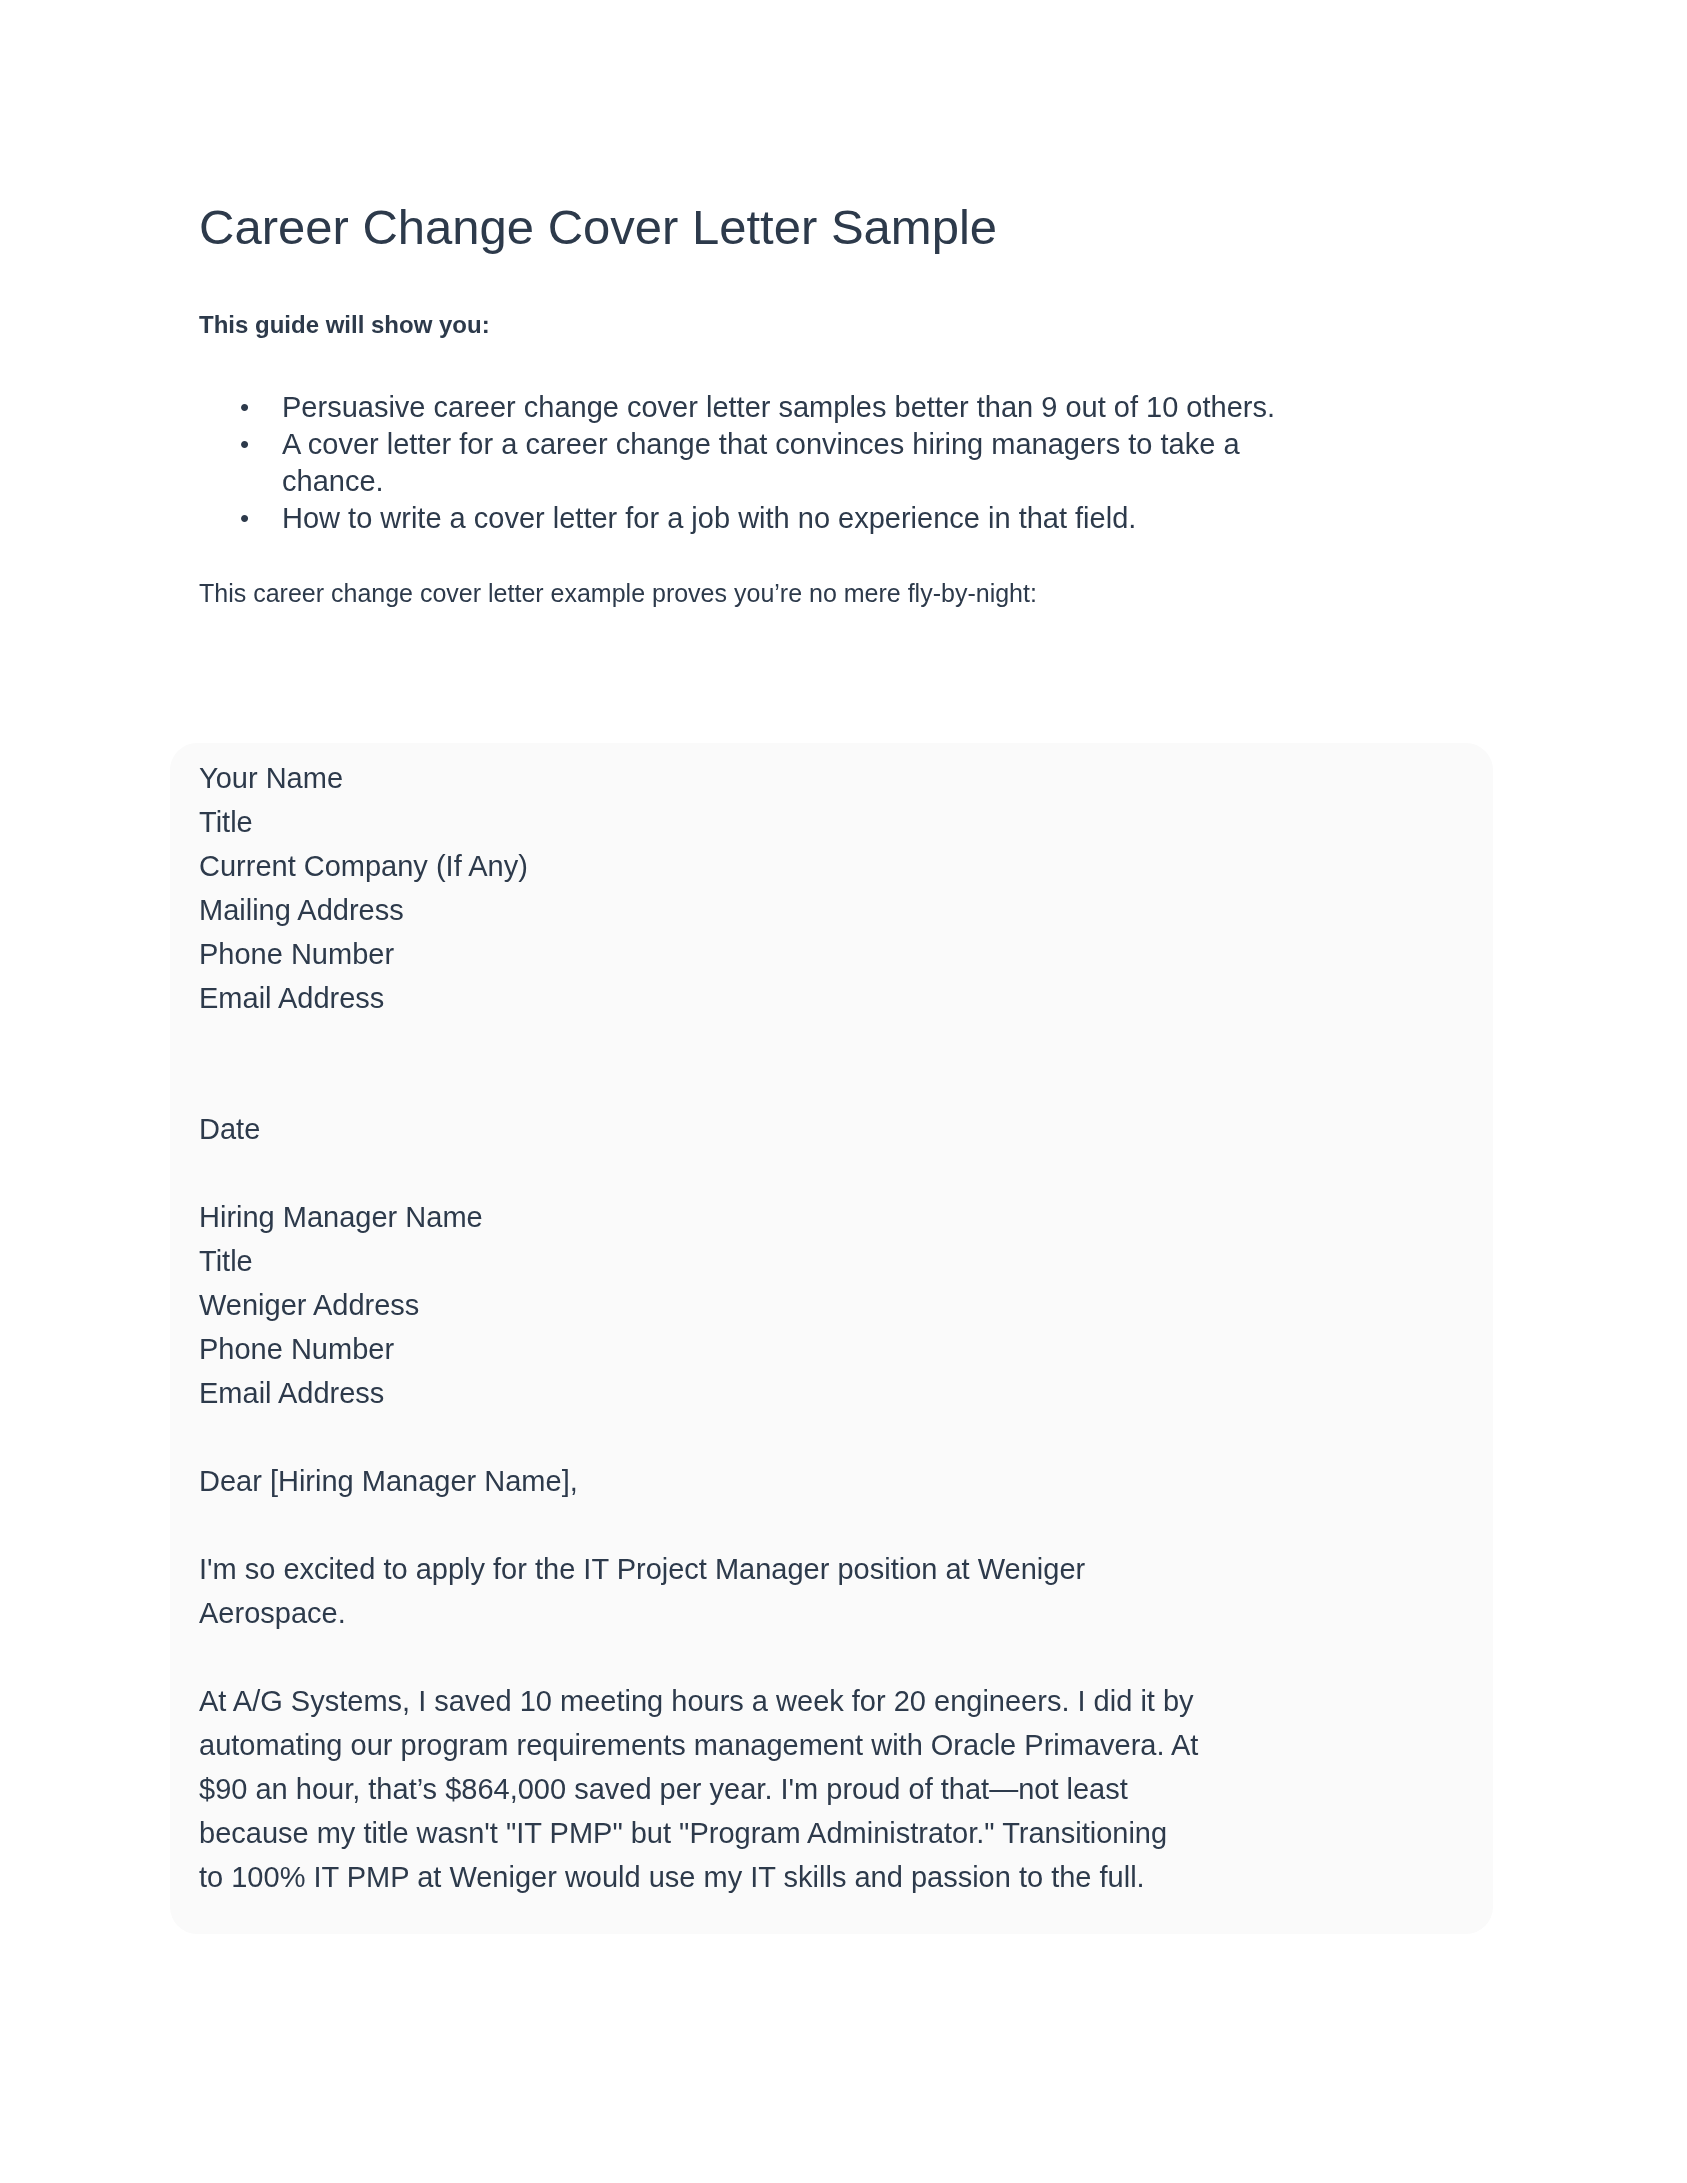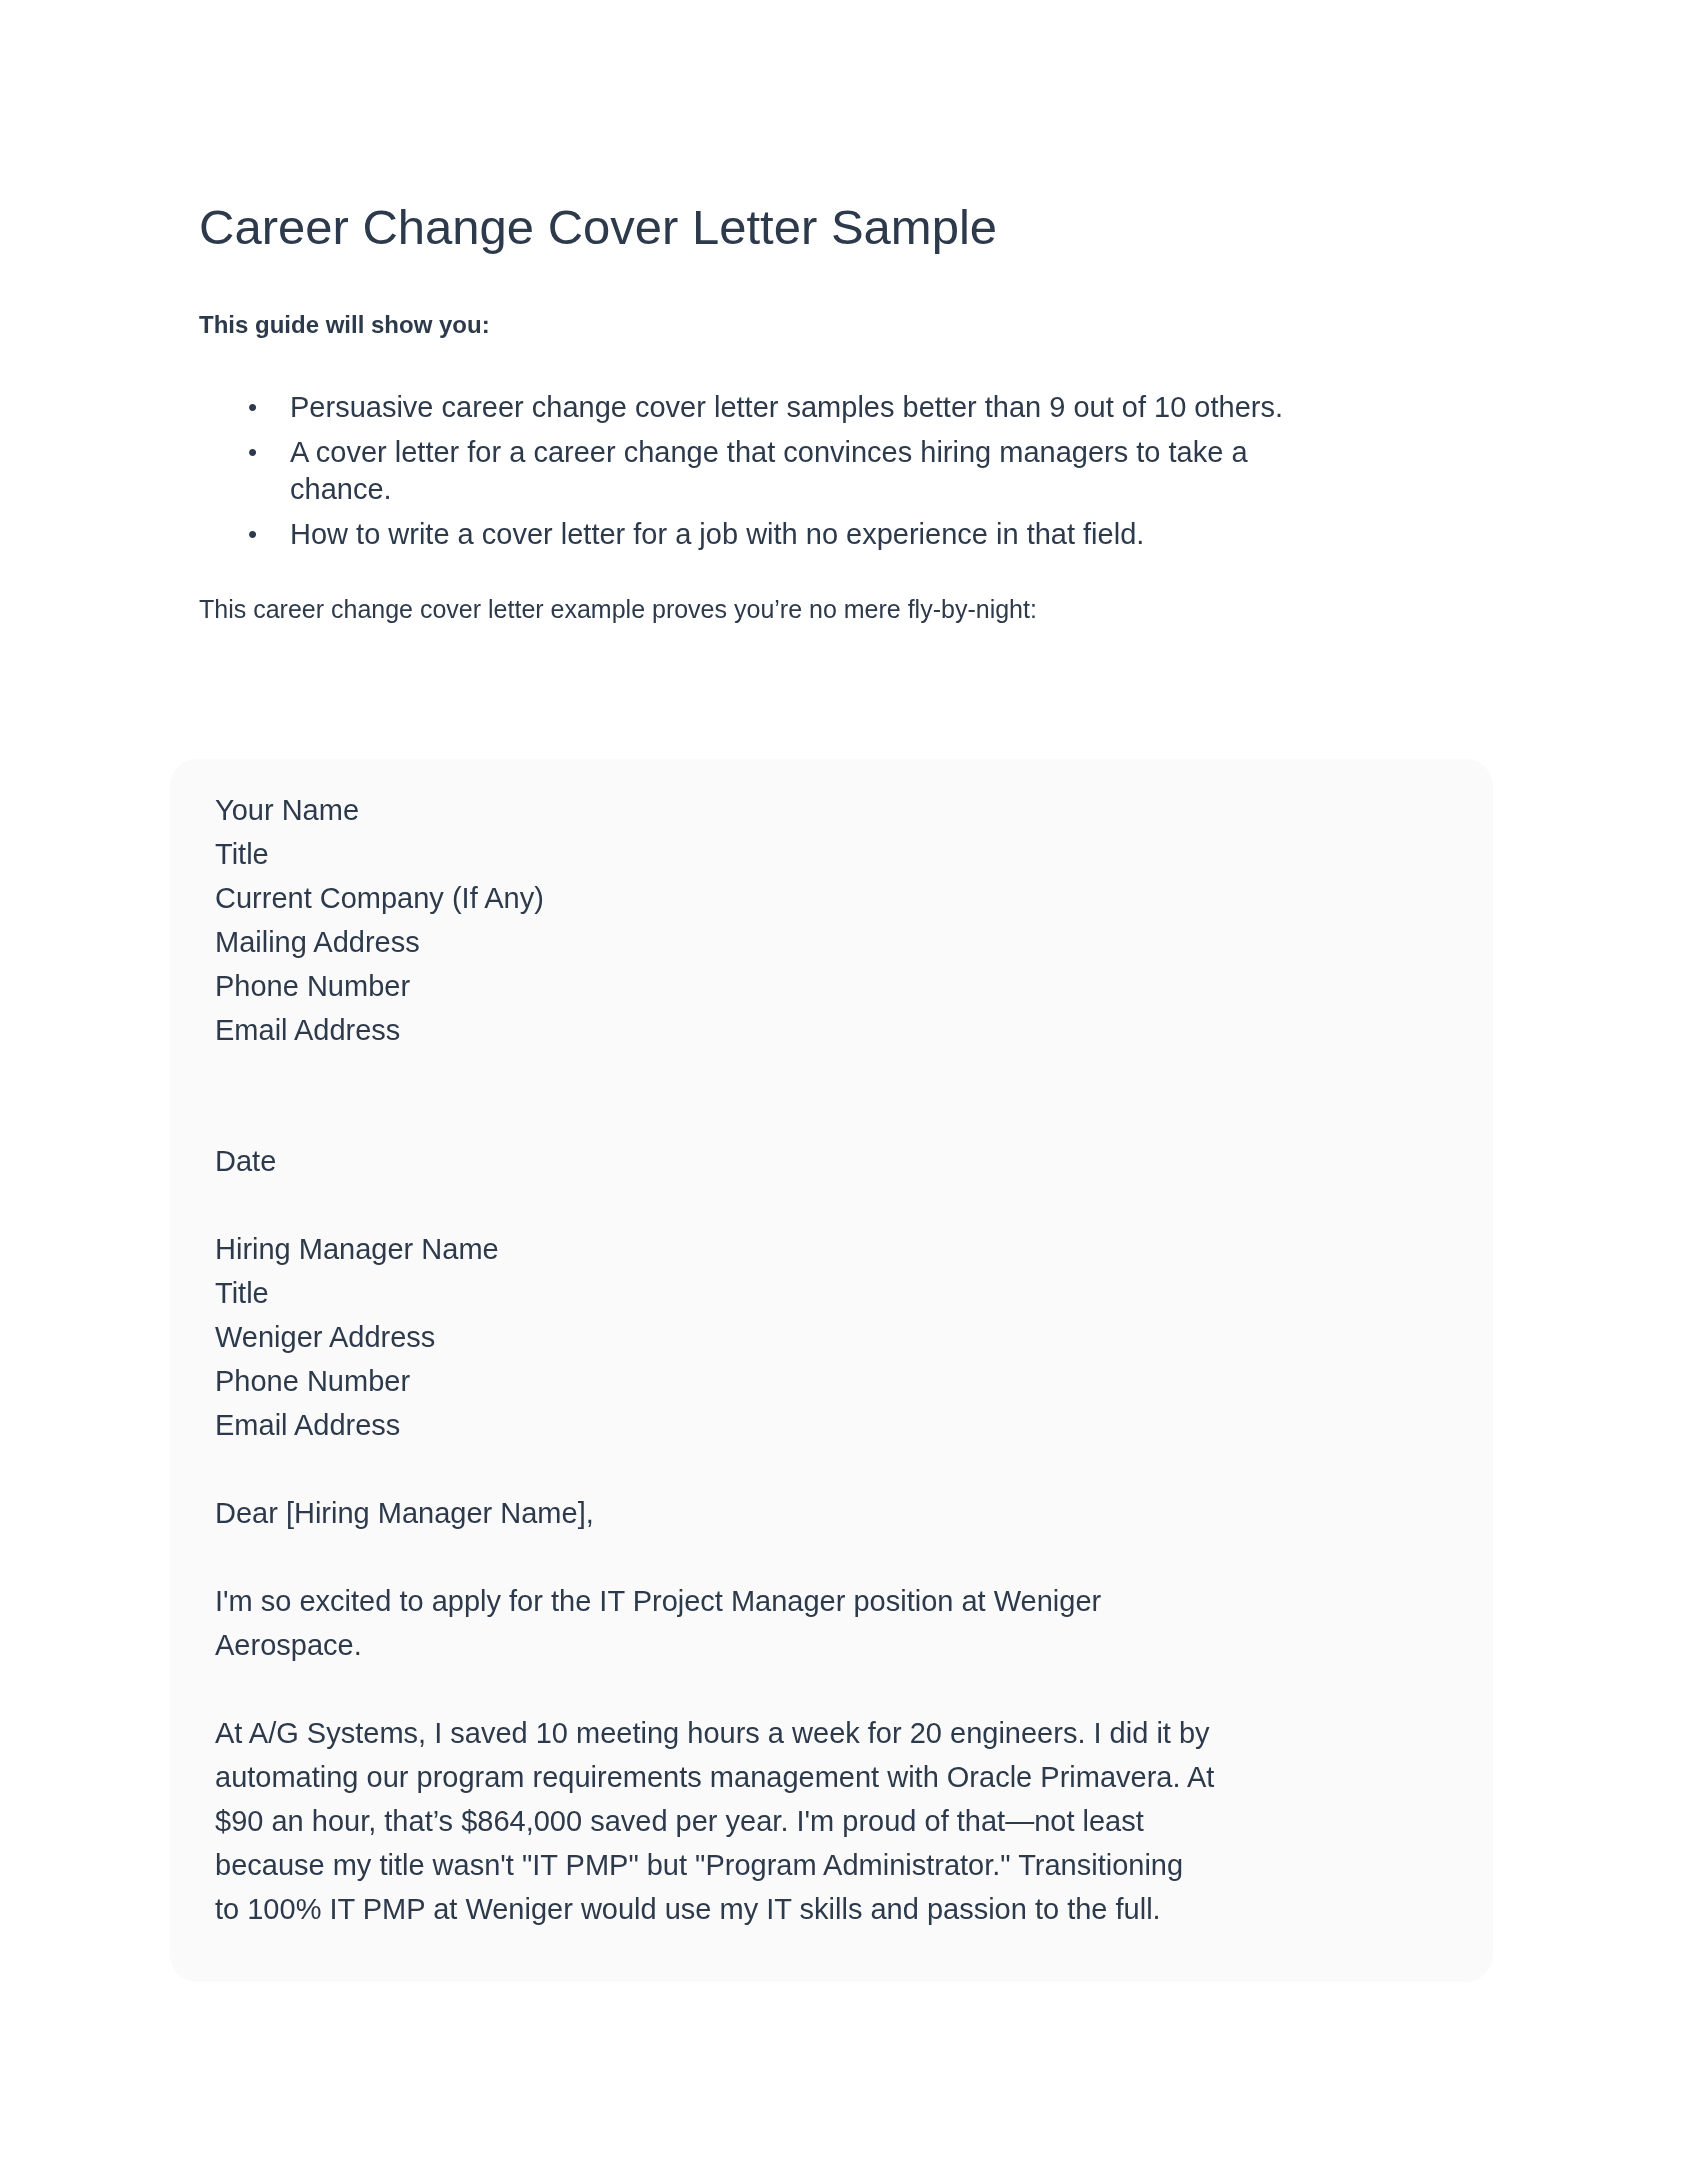--- a/index.html
+++ b/index.html
@@ -41,21 +41,21 @@
   .guide-list {
     margin: 0;
     padding: 0 0 0 83px;
     list-style: none;
   }
   .guide-list li {
     font-size: 29px;
     line-height: 37px;
     white-space: pre-line;
     position: relative;
-    margin: 8px;
+    margin: 0;
   }
   .guide-list li::before {
     content: "•";
     position: absolute;
     left: -42px;
     top: 0;
     font-size: 26px;
     line-height: 37px;
   }
   .closing-para {
@@ -66,21 +66,21 @@
   }
   .letter-box {
     background: var(--box_background);
     margin: 131px 0 0 -29px;
     width: 1323px;
     padding: 13px 31px 35px 29px;
     font-size: 29px;
     line-height: 44px;
   }
   .letter-box p {
-    margin: 16px;
+    margin: 0;
     white-space: pre-line;
   }
   .letter-box p + p { margin-top: 44px; }
   .letter-box p.date-line { margin-top: 87px; }
 </style>
 </head>
 <body>
 
 <div class="page">
   <div class="doc">

